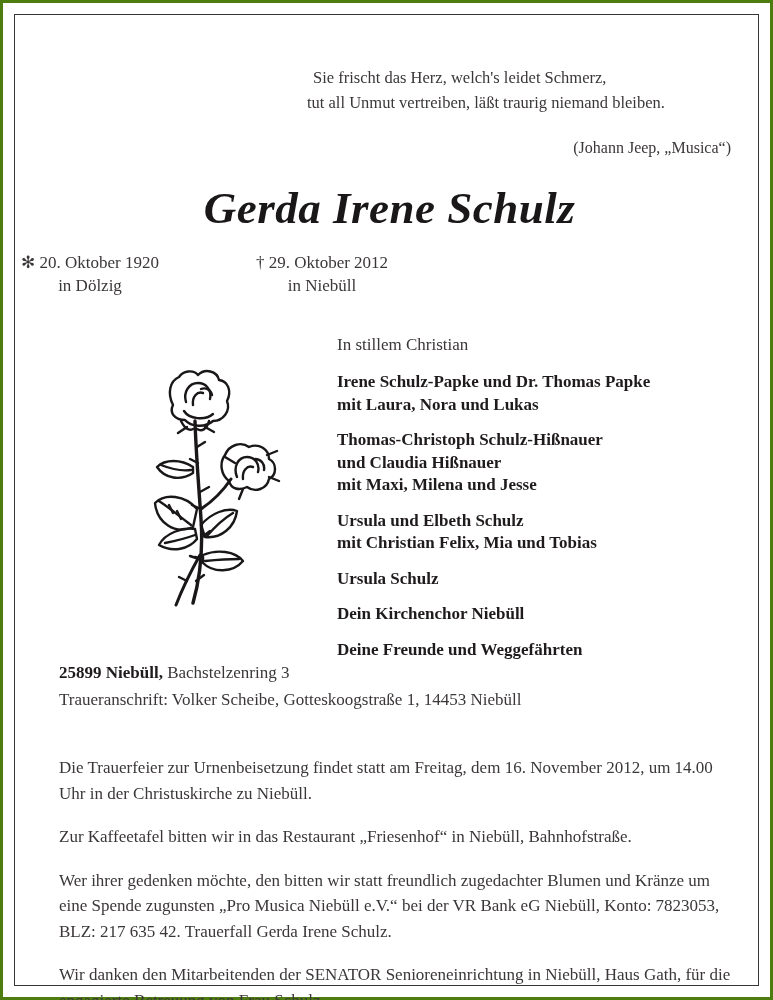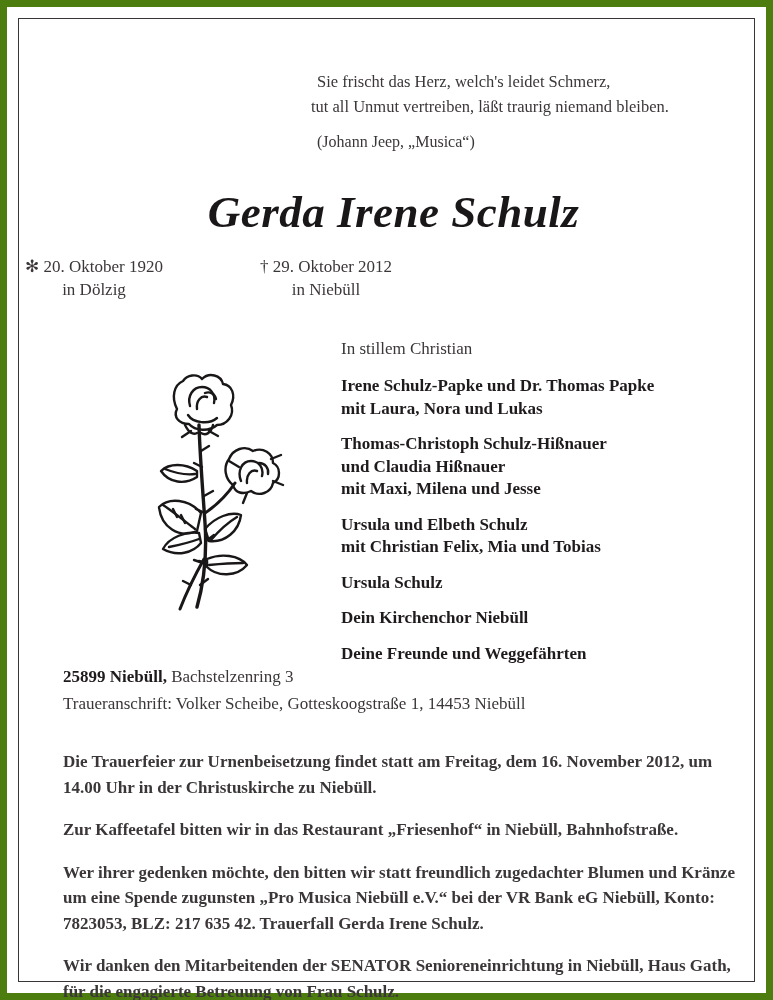--- a/index.html
+++ b/index.html
@@ -14,21 +14,21 @@
     color: #231f20;
     overflow: hidden;
   }
   .notice-frame {
     position: absolute;
     left: 0;
     top: 0;
     width: 773px;
     height: 1000px;
     box-sizing: border-box;
-    border: 7px solid #4d7c0f;
+    border: 3px solid #4d7c0f;
     background: #ffffff;
   }
   .notice-inner-rule {
     position: absolute;
     left: 11px;
     top: 11px;
     right: 11px;
     bottom: 11px;
     box-sizing: border-box;
     border: 1px solid #3a3637;
@@ -55,21 +55,22 @@
     box-sizing: border-box;
     font-size: 16.5px;
     line-height: 25px;
     color: #3b3738;
   }
   .epigraph .line-2 {
     margin-left: -6px;
   }
   .epigraph .attribution {
     display: block;
-    margin-top: 10px;
+    margin-top: 20px;
+    text-align: right;
     padding-right: 0px;
     font-size: 16px;
   }
 
   
   .deceased-name {
     position: absolute;
     left: 0;
     top: 167px;
     width: 749px;
@@ -165,22 +166,21 @@
   .body-copy {
     position: absolute;
     left: 44px;
     top: 722px;
     width: 678px;
     font-size: 17px;
     line-height: 25.5px;
     color: #3b3738;
   }
   .body-copy p {
-    margin: 8px 0 17px 0;
-    font-weight: bold;
+    margin: 18px 0 17px 0;
   }
   .body-copy p:last-child {
     margin-bottom: 0;
   }
 </style>
 </head>
 <body>
 
 <div class="notice-frame">
   <div class="notice-inner-rule"></div>

